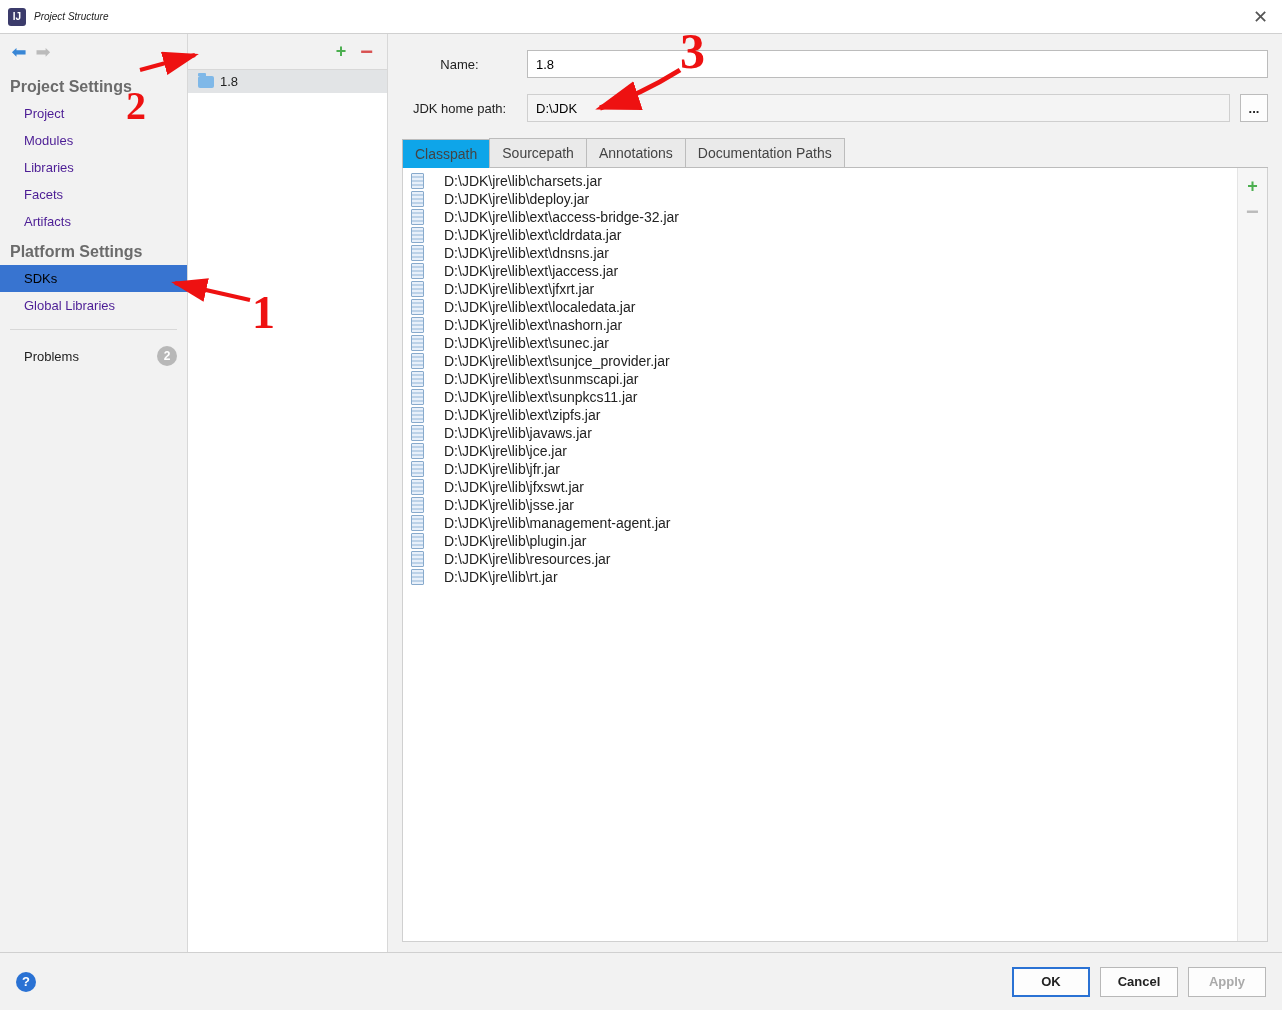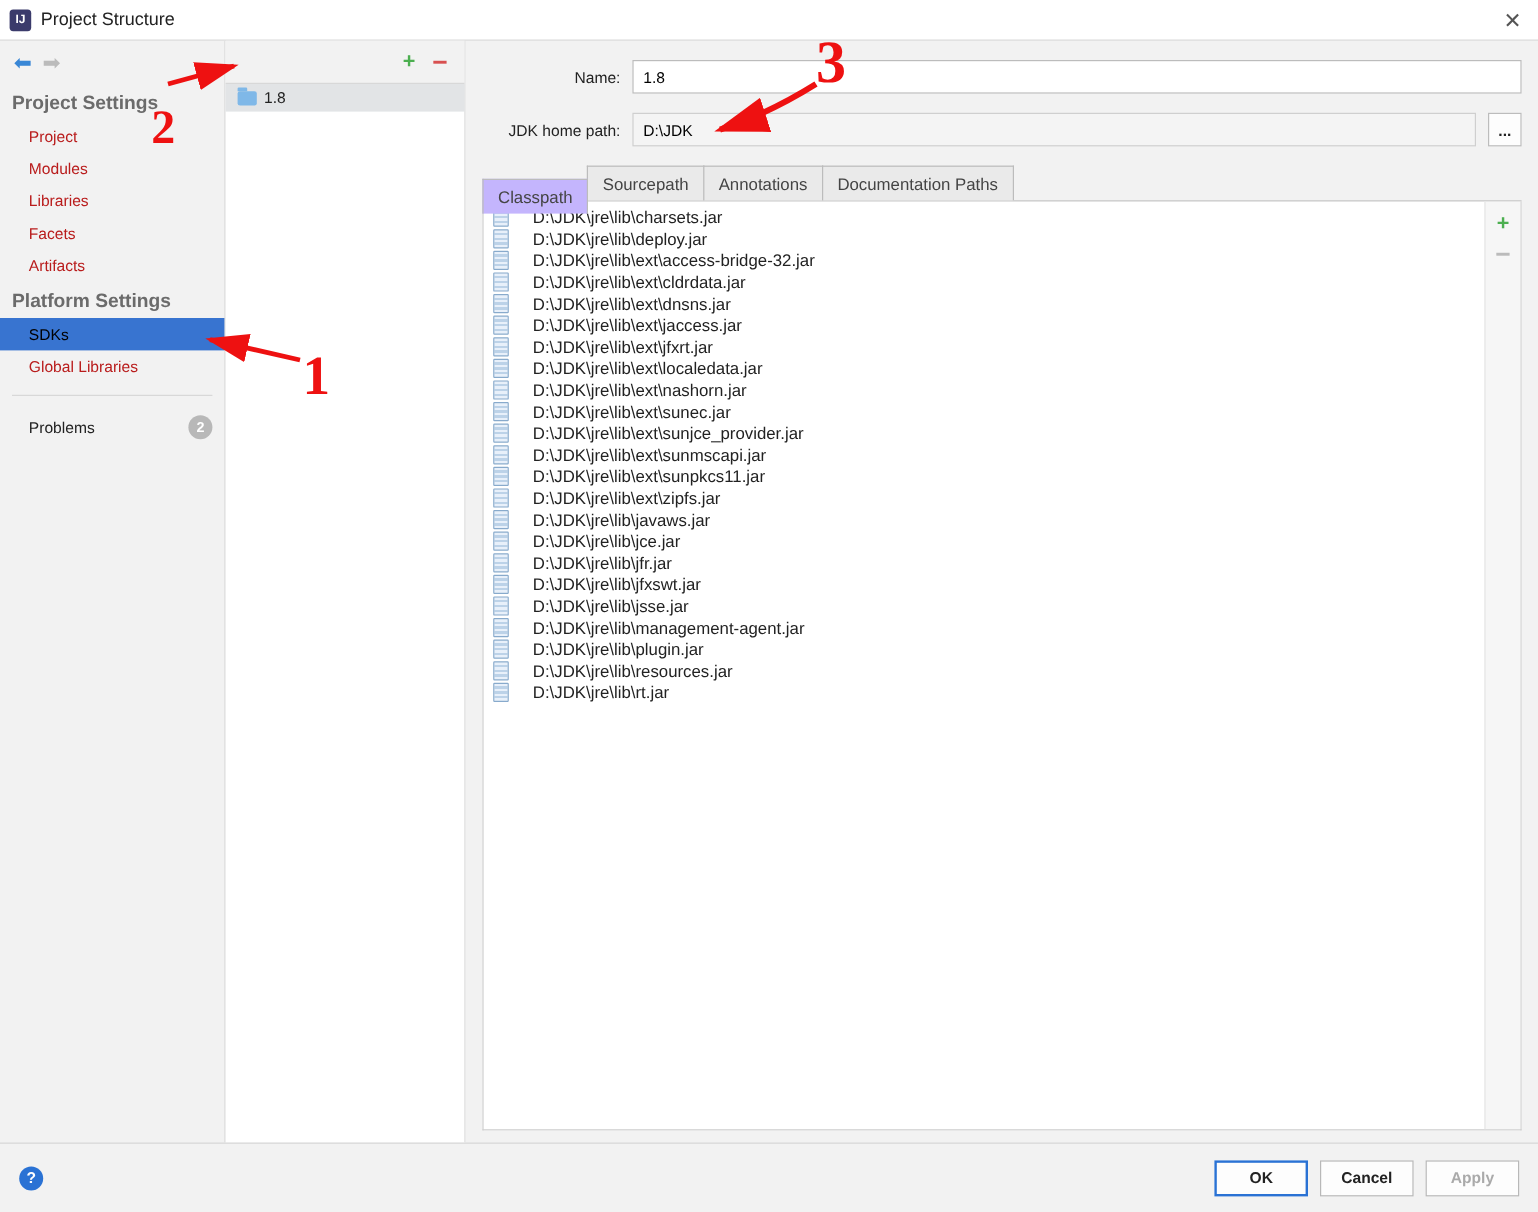--- a/index.html
+++ b/index.html
@@ -24,21 +24,21 @@
     justify-content: space-between;
   }
   .titlebar-left { display:flex; align-items:center; gap:8px; }
   .app-icon {
     width: 18px; height: 18px;
     background: #3b3b6b;
     border-radius: 3px;
     display:flex; align-items:center; justify-content:center;
     color:#fff; font-size:10px; font-weight:bold;
   }
-  .title-text { font-size: 15px; }
+  .title-text { font-size: 10px; font-style: italic; }
   .close-x { font-size: 18px; padding: 0 6px; cursor:pointer; color:#555; }
 
   
   .content {
     display: flex;
     height: calc(100% - 34px - 58px);
     background: #f2f2f2;
   }
 
   
@@ -62,21 +62,21 @@
 
   .section-header {
     padding: 8px 10px 4px 10px;
     font-weight: bold;
     color: #6b6b6b;
     font-size: 16px;
   }
   .side-item {
     padding: 6px 10px 6px 24px;
     cursor:pointer;
-    color:#b91c1c;
+    color:#4c1d95;
   }
   .side-item.selected {
     background:#3874d0;
     color:#000000;
   }
   .side-sep { height:1px; background:#d8d8d8; margin: 10px 10px; }
   .problems-row {
     display:flex; align-items:center; justify-content:space-between;
     padding: 6px 10px 6px 24px;
     cursor:pointer;
@@ -127,21 +127,21 @@
     flex:1;
     background:#f2f2f2;
     padding: 16px 14px 10px 14px;
     display:flex; flex-direction:column;
     overflow:hidden;
   }
   .field-row {
     display:flex; align-items:center; gap:10px;
     margin-bottom:16px;
   }
-  .field-label { width:115px; text-align:right; }
+  .field-label { width:115px; text-align:center; }
   .name-input {
     flex:1; height:28px;
     border:1px solid #bcbcbc;
     background:#fff;
     padding: 0 8px;
     font-size:13px;
   }
   .path-input {
     flex:1; height:28px;
     border:1px solid #cfcfcf;
@@ -166,22 +166,22 @@
     padding:6px 12px;
     border:1px solid #bcbcbc;
     border-bottom:none;
     background:#eaeaea;
     margin-right:-1px;
     cursor:pointer;
     font-size:14px;
     color:#444;
   }
   .tab.active {
-    background:#c4b5fd;
-    position:relative; top:11px;
+    background:#0ea5e9;
+    position:relative; top:1px;
   }
 
   .listwrap {
     flex:1;
     display:flex;
     background:#fff;
     border:1px solid #d0d0d0;
     border-top:none;
     overflow:hidden;
   }

